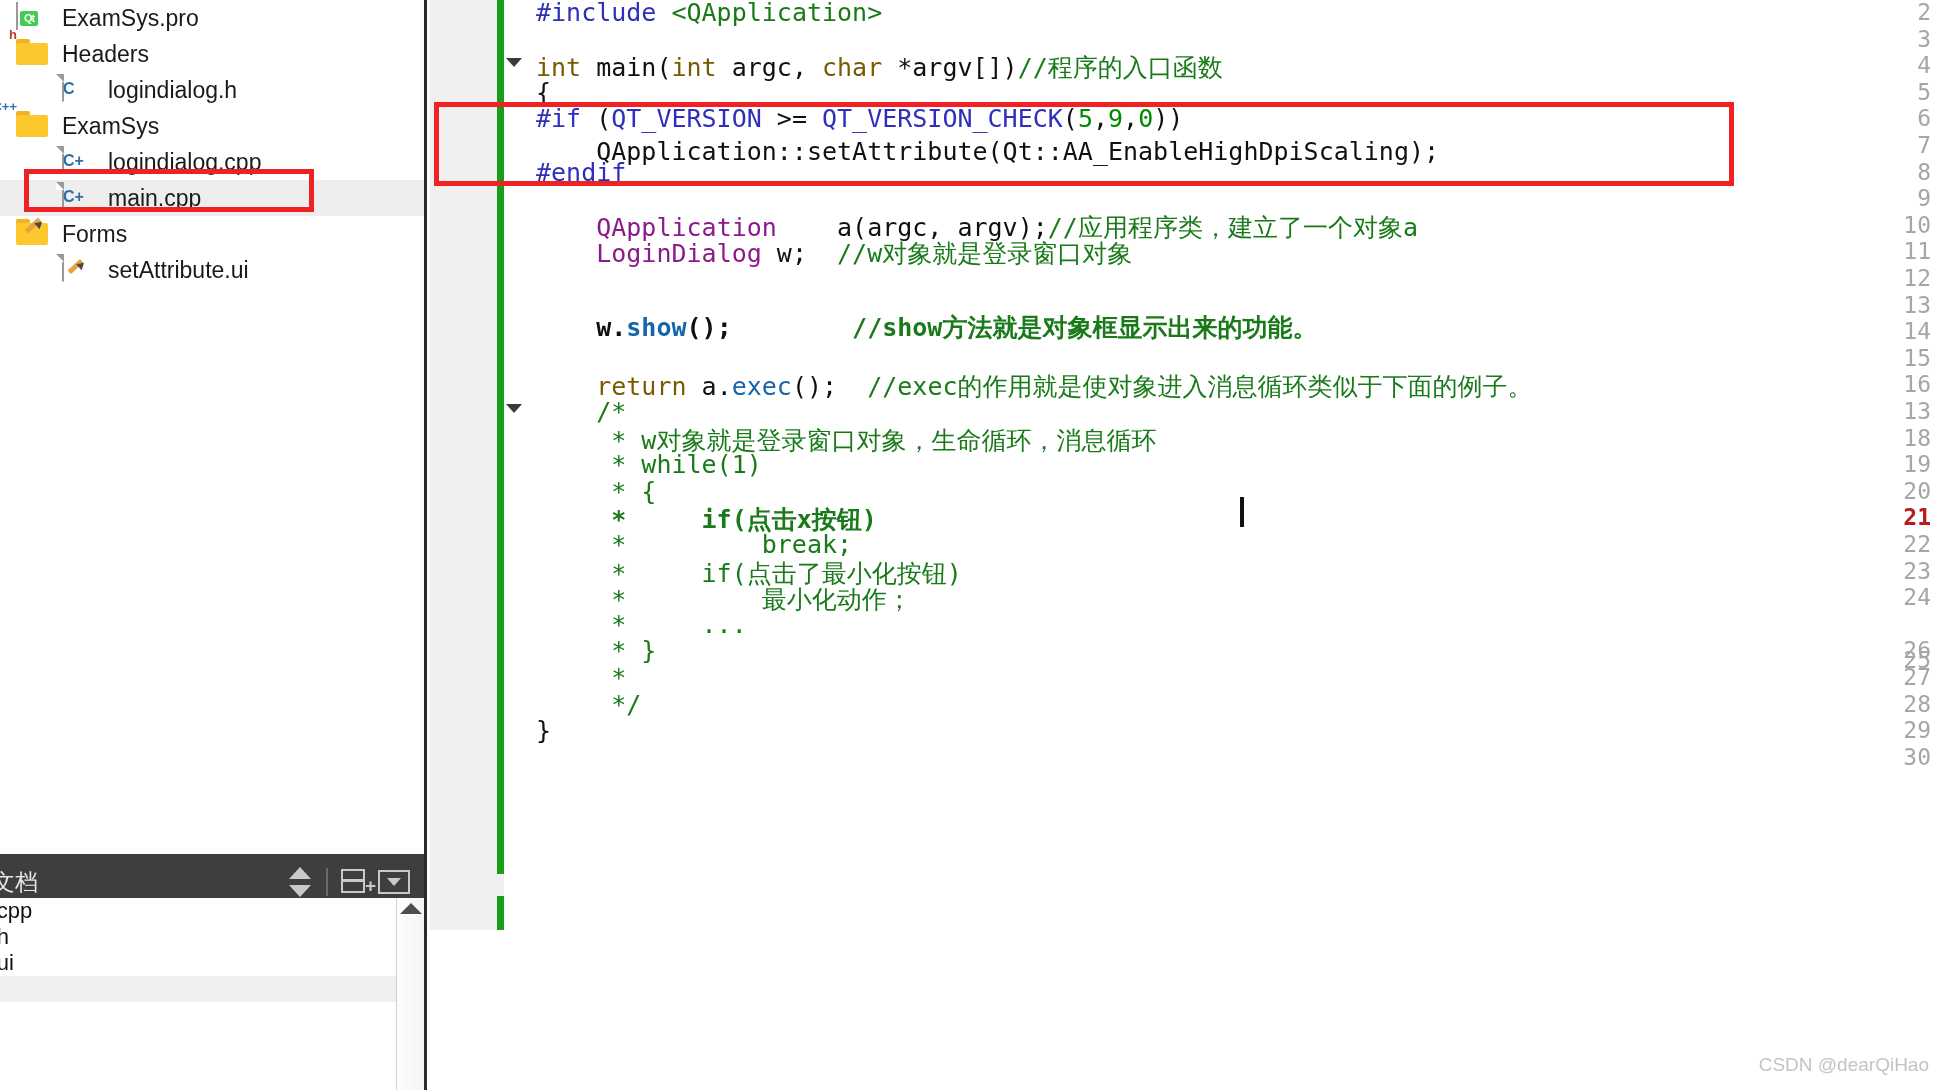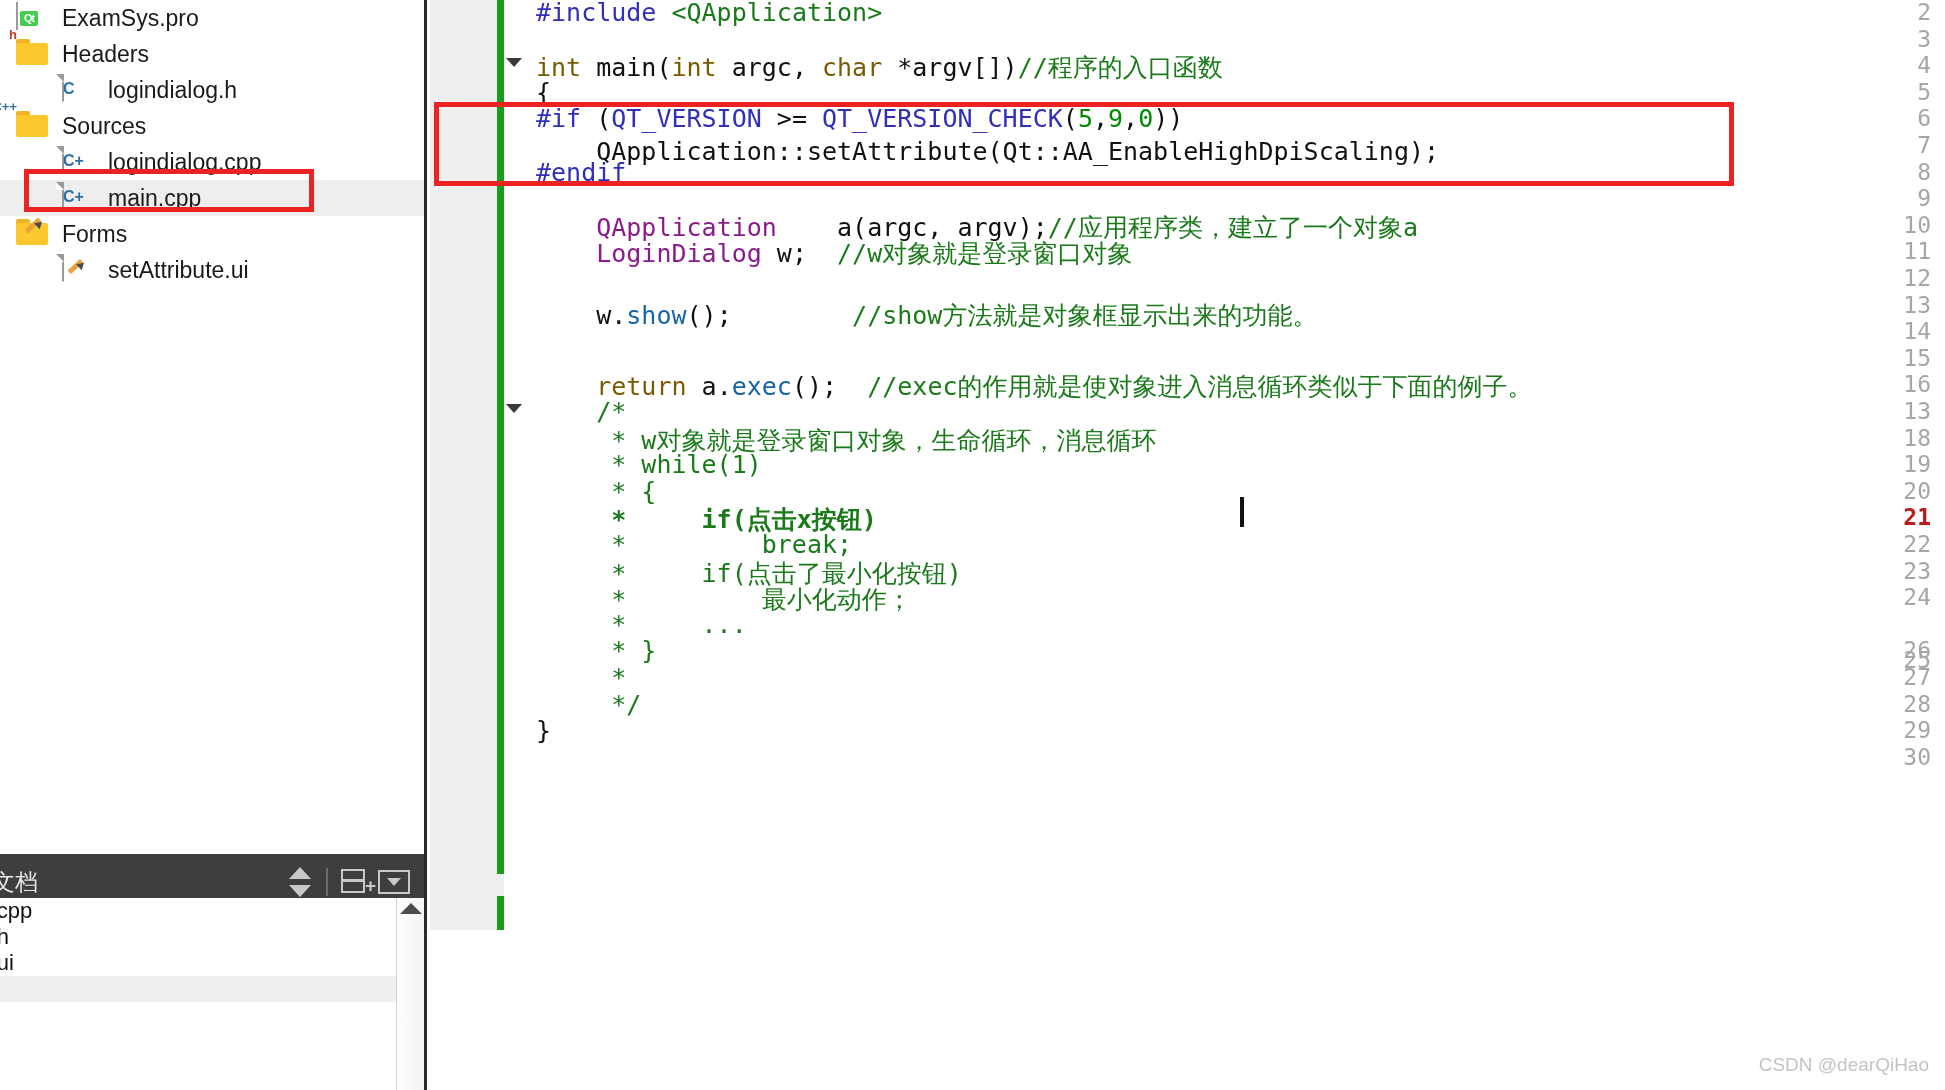--- a/index.html
+++ b/index.html
@@ -146,21 +146,21 @@
         <div class="tree-row indent-1">
           <span class="tree-ico"><span class="ico-folder"><span class="tab"></span><span class="body"></span><span class="badge" style="color:#c0392b">h</span></span></span>
           <span>Headers</span>
         </div>
         <div class="tree-row indent-2">
           <span class="tree-ico"><span class="ico-file"><span class="glyph" style="color:#2e6fa8">C</span></span></span>
           <span>logindialog.h</span>
         </div>
         <div class="tree-row indent-1">
           <span class="tree-ico"><span class="ico-folder"><span class="tab"></span><span class="body"></span><span class="badge" style="color:#2e6fa8">C++</span></span></span>
-          <span>Sources</span>
+          <span>ExamSys</span>
         </div>
         <div class="tree-row indent-2">
           <span class="tree-ico"><span class="ico-file"><span class="glyph" style="color:#2e6fa8">C+</span></span></span>
           <span>logindialog.cpp</span>
         </div>
         <div class="tree-row selected indent-2">
           <span class="tree-ico"><span class="ico-file"><span class="glyph" style="color:#2e6fa8">C+</span></span></span>
           <span>main.cpp</span>
         </div>
         <div class="tree-row indent-1">
@@ -235,21 +235,21 @@
         <div class="ln" style="top: 158.6px;">8</div>
         <div class="code" style="top: 157.6px;"><span class="pre">#endif</span></div>
         <div class="ln" style="top: 185.2px;">9</div>
         <div class="ln" style="top: 211.8px;">10</div>
         <div class="code" style="top: 210.8px;"><span class="plain">    </span><span class="type">QApplication</span><span class="plain">    a(argc, argv);</span><span class="cmt">//应用程序类，建立了一个对象a</span></div>
         <div class="ln" style="top: 238.4px;">11</div>
         <div class="code" style="top: 237.4px;"><span class="plain">    </span><span class="type">LoginDialog</span><span class="plain"> w;  </span><span class="cmt">//w对象就是登录窗口对象</span></div>
         <div class="ln" style="top: 265px;">12</div>
         <div class="ln" style="top: 291.6px;">13</div>
         <div class="ln" style="top: 318.2px;">14</div>
-        <div class="code" style="top: 299px;"><span class="plain">    w.</span><span class="fn">show</span><span class="plain">();        </span><span class="cmt">//show方法就是对象框显示出来的功能。</span></div>
+        <div class="code" style="top: 311px; font-weight: bold;"><span class="plain">    w.</span><span class="fn">show</span><span class="plain">();        </span><span class="cmt">//show方法就是对象框显示出来的功能。</span></div>
         <div class="ln" style="top: 344.8px;">15</div>
         <div class="ln" style="top: 371.4px;">16</div>
         <div class="code" style="top: 370.4px;"><span class="plain">    </span><span class="kw">return</span><span class="plain"> a.</span><span class="fn">exec</span><span class="plain">();  </span><span class="cmt">//exec的作用就是使对象进入消息循环类似于下面的例子。</span></div>
         <div class="ln" style="top: 398px;">13</div>
         <div class="fold" style="top: 400px;">
           <i></i>
         </div>
         <div class="code" style="top: 397px;"><span class="cmt">    /*</span></div>
         <div class="ln" style="top: 424.6px;">18</div>
         <div class="code" style="top: 423.6px;"><span class="cmt">     * w对象就是登录窗口对象，生命循环，消息循环</span></div>

